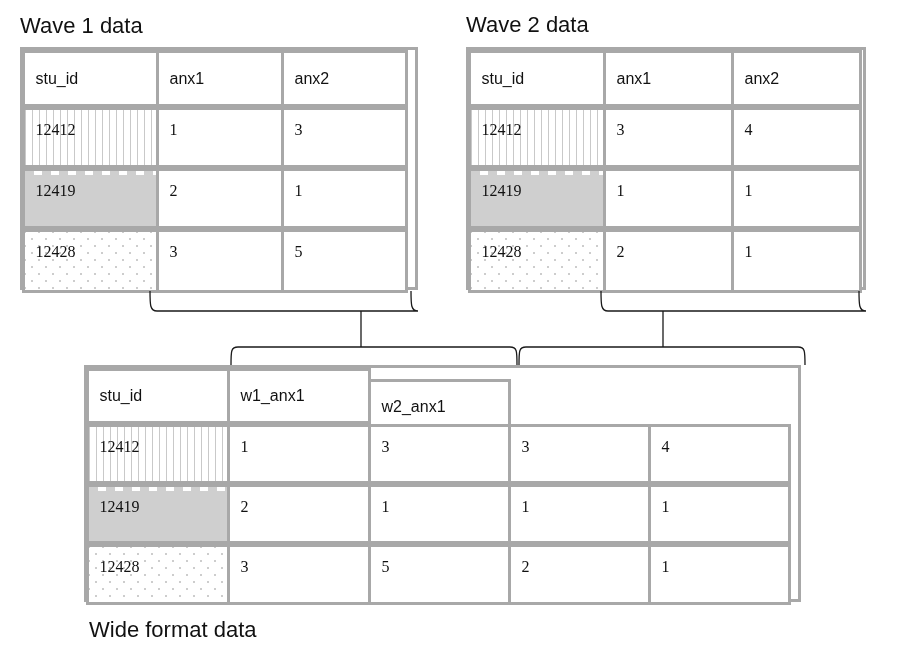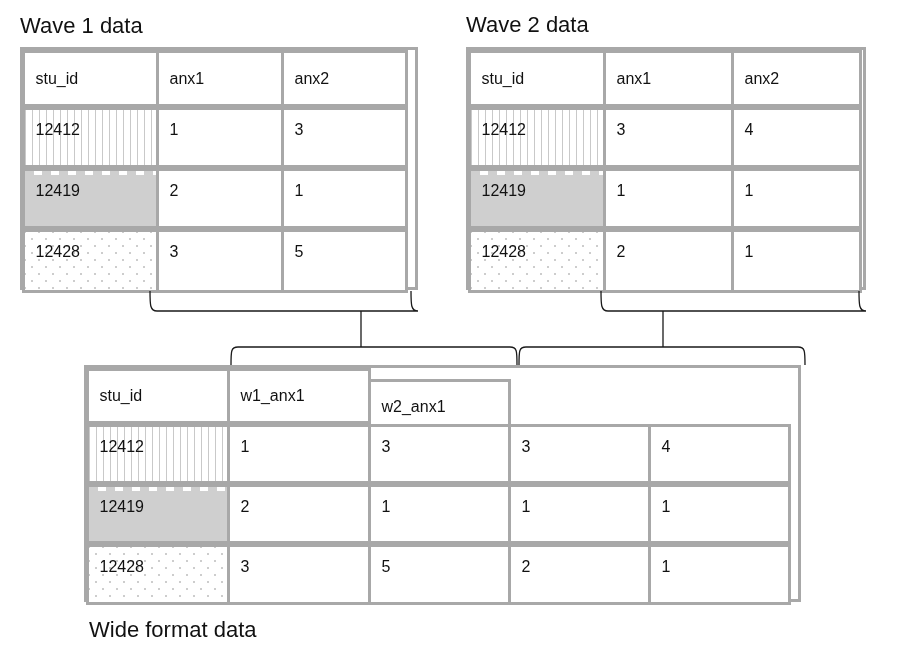--- a/index.html
+++ b/index.html
@@ -60,21 +60,21 @@
     position: relative;
     overflow: hidden;
     background: #ffffff;
   }
   .tbl .cell > .txt {
     position: relative;
     z-index: 2;
     line-height: 1;
   }
   
-  .tbl .row.data .cell { align-items: flex-start; padding-top: 12px; }
+  .tbl .row.data .cell { align-items: flex-start; padding-top: 12px; font-family: Liberation Serif, serif; }
   .tbl .row.head .cell { align-items: center; }
 
   
   .fill-w1 { background: #d5d5d5; }
   .fill-w2 { background: #f0f0f0; }
   .fill-none { background: #ffffff; }
 
   
   .pat { position: absolute; left: 0; top: 0; right: 0; bottom: 0; z-index: 1; }
   

